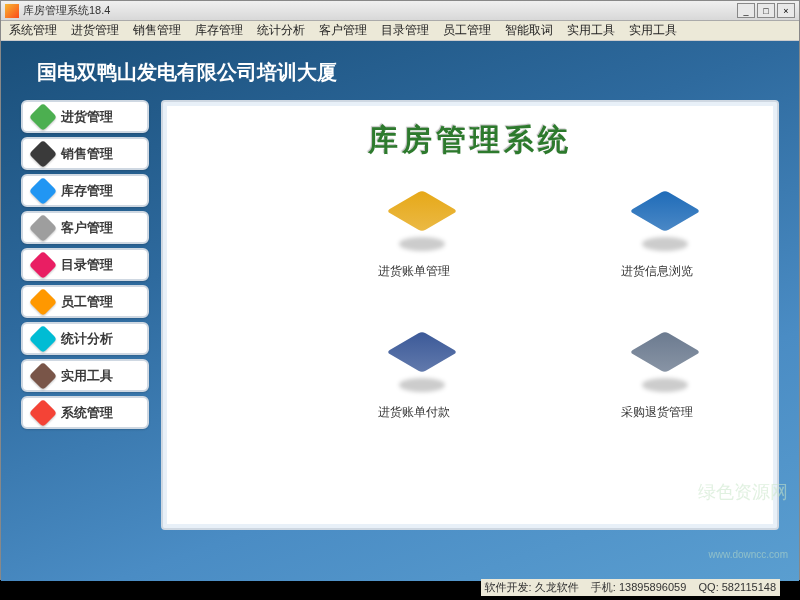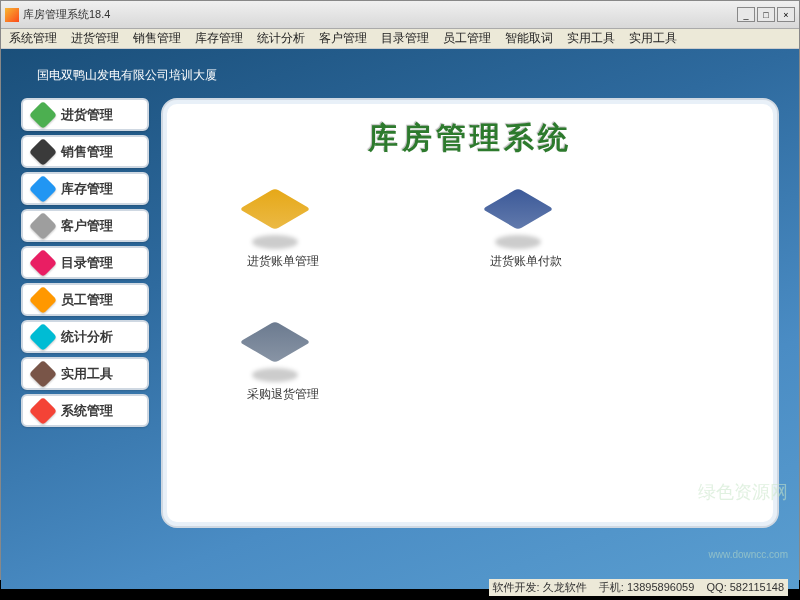--- a/index.html
+++ b/index.html
@@ -1,40 +1,40 @@
 <!DOCTYPE html>
 <html><head>
 <meta charset="utf-8">
 <style>
 * { margin: 0; padding: 0; box-sizing: border-box; font-family: "Microsoft YaHei", SimSun, sans-serif; }
 body { background: #000; width: 800px; height: 600px; overflow: hidden; position: relative; }
 .window { width: 800px; height: 580px; background: #ece9d8; border: 1px solid #888; }
-.titlebar { height: 28px; background: linear-gradient(#f0f0f0, #d8d8d8); display: flex; align-items: center; padding: 0 4px; border-bottom: 1px solid #aaa; font-size: 11px; }
+.titlebar { height: 20px; background: linear-gradient(#f0f0f0, #d8d8d8); display: flex; align-items: center; padding: 0 4px; border-bottom: 1px solid #aaa; font-size: 11px; }
 .titlebar .app-icon { width: 14px; height: 14px; background: linear-gradient(135deg,#f7b733,#fc4a1a); margin-right: 4px; }
 .titlebar .title { flex: 1; color: #333; }
 .win-controls { display: flex; gap: 2px; }
 .win-btn { width: 18px; height: 15px; background: #e8e8e8; border: 1px solid #888; font-size: 9px; display: flex; align-items: center; justify-content: center; cursor: pointer; }
 .menubar { height: 20px; background: #ece9d8; display: flex; gap: 14px; padding: 0 8px; align-items: center; font-size: 12px; border-bottom: 1px solid #ccc; }
 .menubar span { cursor: pointer; color: #222; }
 .content { height: 540px; background: linear-gradient(160deg, #1a4f7a 0%, #2e6a9e 35%, #4a8cc4 70%, #5a9ed0 100%); padding: 12px 20px; position: relative; }
-.org-title { color: #fff; font-size: 12px; font-weight: normal; margin: 6px 0 14px 16px; }
+.org-title { color: #fff; font-size: 20px; font-weight: bold; margin: 6px 0 14px 16px; }
 .main-area { display: flex; gap: 12px; }
 .sidebar { display: flex; flex-direction: column; gap: 4px; width: 128px; }
 .nav-btn { height: 33px; background: #fff; border: 2px solid #cfd8e2; border-radius: 6px; display: flex; align-items: center; gap: 8px; padding: 0 10px; cursor: pointer; box-shadow: 0 1px 2px rgba(0,0,0,.15); }
 .nav-btn .ico { width: 20px; height: 20px; border-radius: 4px; transform: rotate(45deg); flex-shrink: 0; box-shadow: 1px 1px 2px rgba(0,0,0,.2); }
 .nav-btn .lbl { font-size: 13px; font-weight: bold; color: #3a3a3a; }
-.panel { flex: 1; background: #fff; border: 2px solid #cfd8e2; border-radius: 16px; padding: 18px 24px; position: relative; height: 430px; box-shadow: inset 0 0 0 4px #e8f0f8; }
+.panel { flex: 1; background: #fff; border: 2px solid #cfd8e2; border-radius: 4px; padding: 18px 24px; position: relative; height: 430px; box-shadow: inset 0 0 0 4px #e8f0f8; }
 .panel-title { text-align: center; font-size: 30px; font-weight: bold; color: #2d7a2d; letter-spacing: 4px; margin-bottom: 28px; text-shadow: 1px 1px 0 #fff, -1px -1px 1px #bbb; font-family: "SimHei", sans-serif; }
 .grid { display: grid; grid-template-columns: 1fr 1fr; row-gap: 50px; column-gap: 40px; padding: 0 60px; }
-.tile { display: flex; flex-direction: column; align-items: flex-start; gap: 10px; cursor: pointer; }
+.tile { display: flex; flex-direction: column; align-items: flex-end; gap: 18px; cursor: pointer; }
 .tile .cube { width: 56px; height: 56px; position: relative; }
 .cube .top { position: absolute; width: 40px; height: 40px; transform: rotate(45deg) skew(-15deg,-15deg); top: 2px; left: 8px; border-radius: 4px; }
 .cube .shadow { position: absolute; width: 46px; height: 14px; background: rgba(0,0,0,.2); border-radius: 50%; bottom: -6px; left: 5px; filter: blur(2px); }
 .tile .cap { font-size: 12px; color: #333; }
-.statusbar { position: absolute; bottom: 4px; right: 12px; font-size: 11px; color: #333; background: #ece9d8; padding: 1px 4px; }
+.statusbar { position: absolute; bottom: 4px; right: 20px; font-size: 11px; color: #333; background: #ece9d8; padding: 1px 4px; }
 .watermark { position: absolute; right: 12px; bottom: 40px; color: rgba(200,230,200,.55); font-size: 18px; font-family: "KaiTi", serif; pointer-events: none; }
 .watermark .small { font-size: 10px; display: block; text-align: right; color: rgba(200,230,200,.5); margin-top: 45px; }
 </style>
 </head>
 <body>
 
 <div class="window">
   <div class="titlebar">
     <div class="app-icon"></div>
     <div class="title">库房管理系统18.4</div>
@@ -108,20 +108,27 @@
             <div class="tile">
               <div class="cube">
                 <div class="shadow"></div>
                 <div class="top" style="background: linear-gradient(135deg, rgb(230, 168, 23), rgba(230, 168, 23, 0.8));"></div>
               </div>
               <div class="cap">进货账单管理</div>
             </div>
             <div class="tile">
               <div class="cube">
                 <div class="shadow"></div>
+                <div class="top" style="background: linear-gradient(135deg, rgb(30, 107, 184), rgba(30, 107, 184, 0.8));"></div>
+              </div>
+              <div class="cap">进货信息浏览</div>
+            </div>
+            <div class="tile">
+              <div class="cube">
+                <div class="shadow"></div>
                 <div class="top" style="background: linear-gradient(135deg, rgb(59, 89, 152), rgba(59, 89, 152, 0.8));"></div>
               </div>
               <div class="cap">进货账单付款</div>
             </div>
             <div class="tile">
               <div class="cube">
                 <div class="shadow"></div>
                 <div class="top" style="background: linear-gradient(135deg, rgb(107, 122, 143), rgba(107, 122, 143, 0.8));"></div>
               </div>
               <div class="cap">采购退货管理</div>

